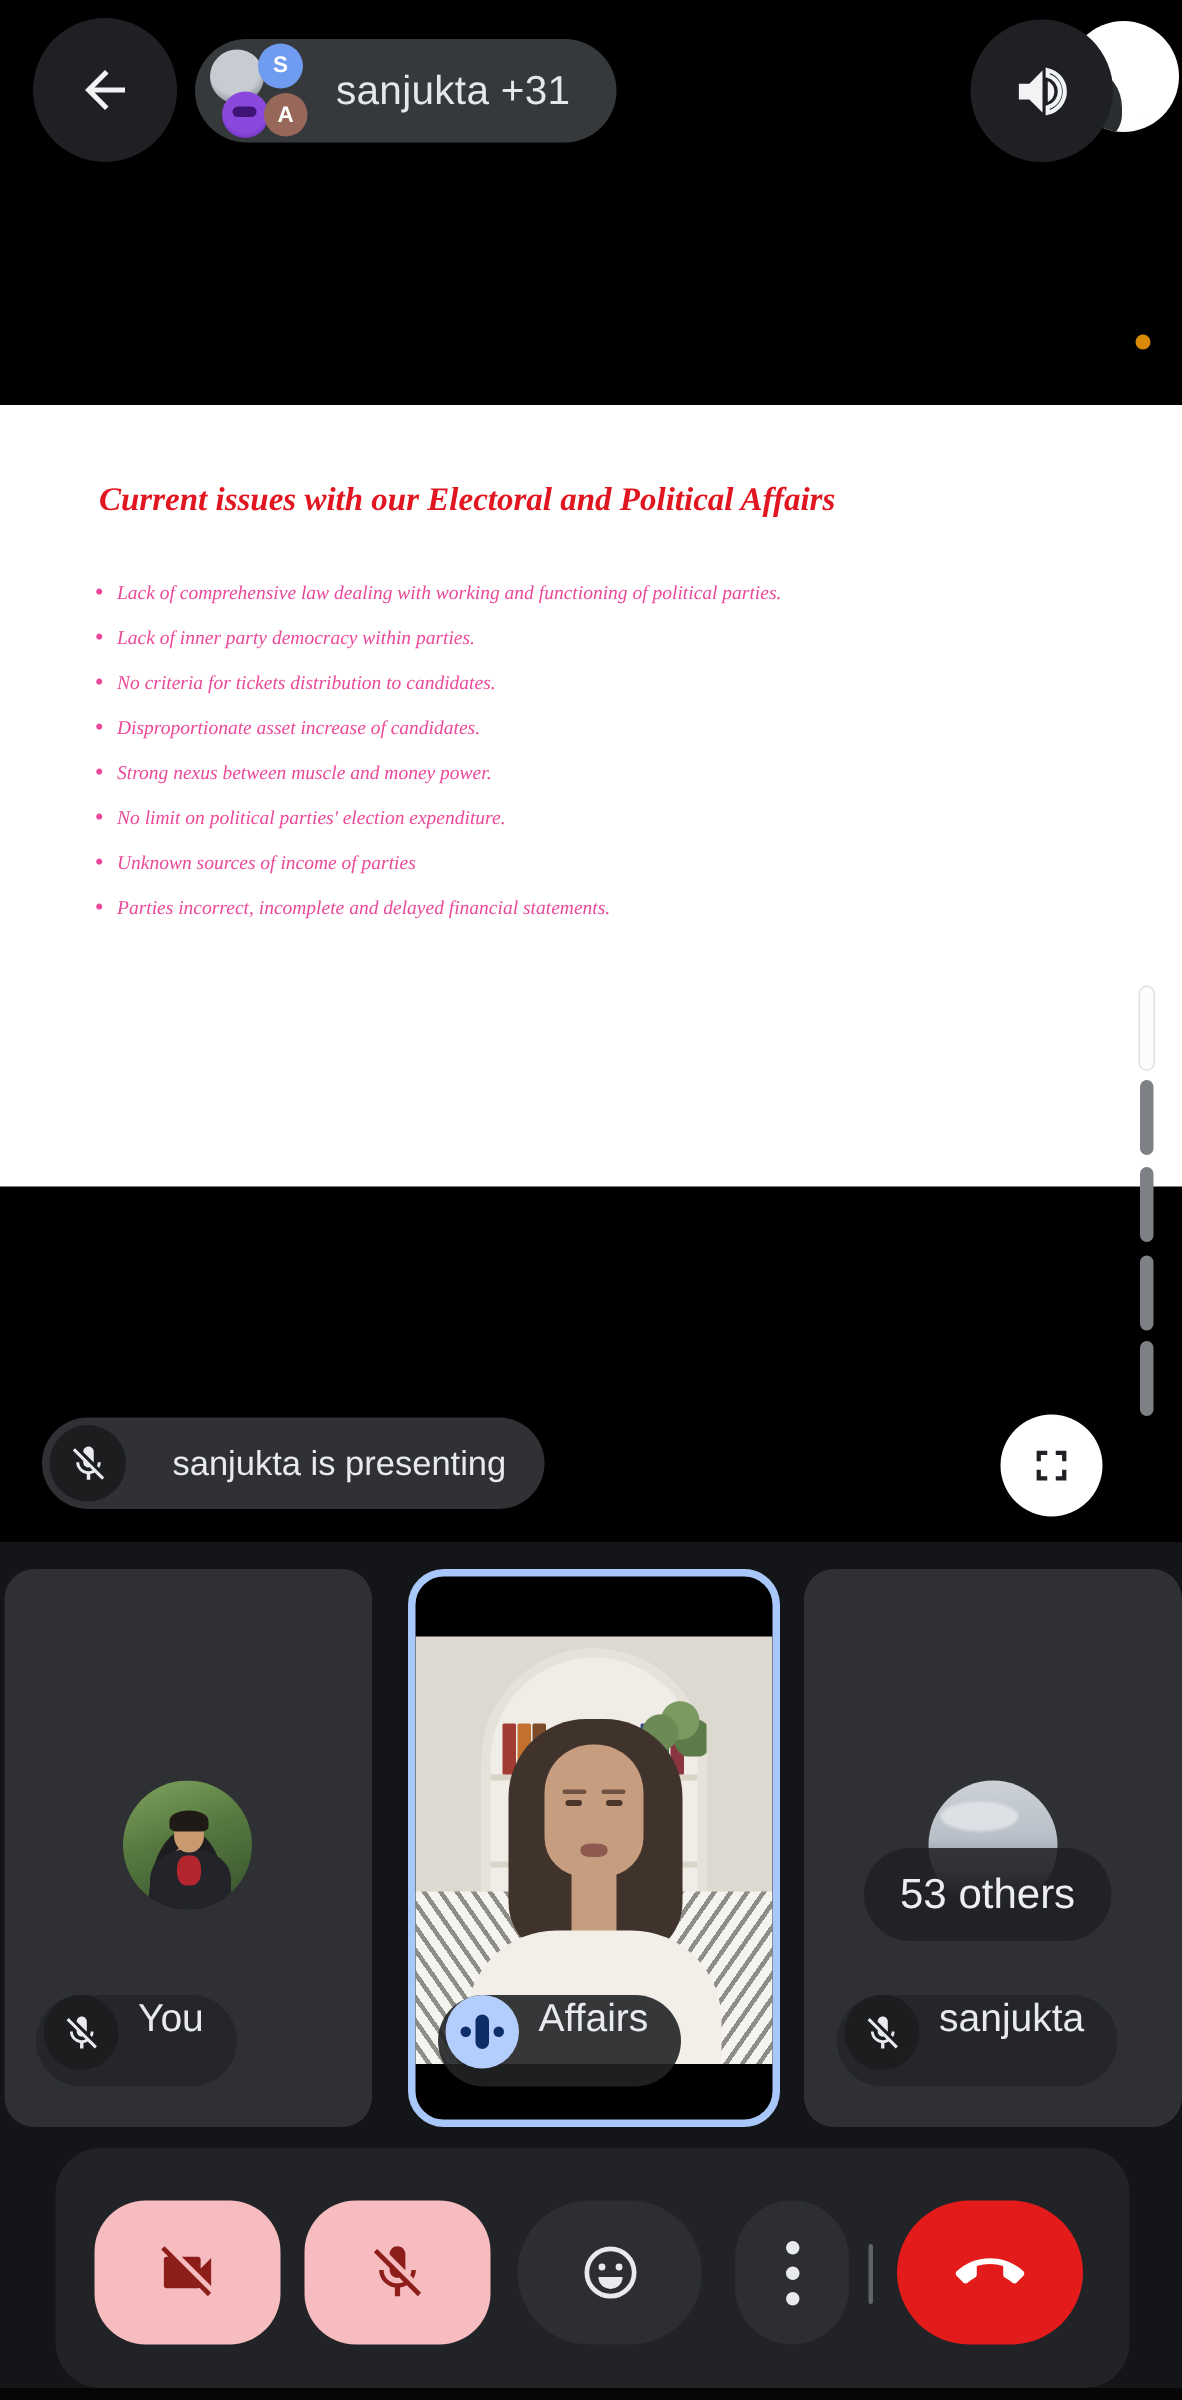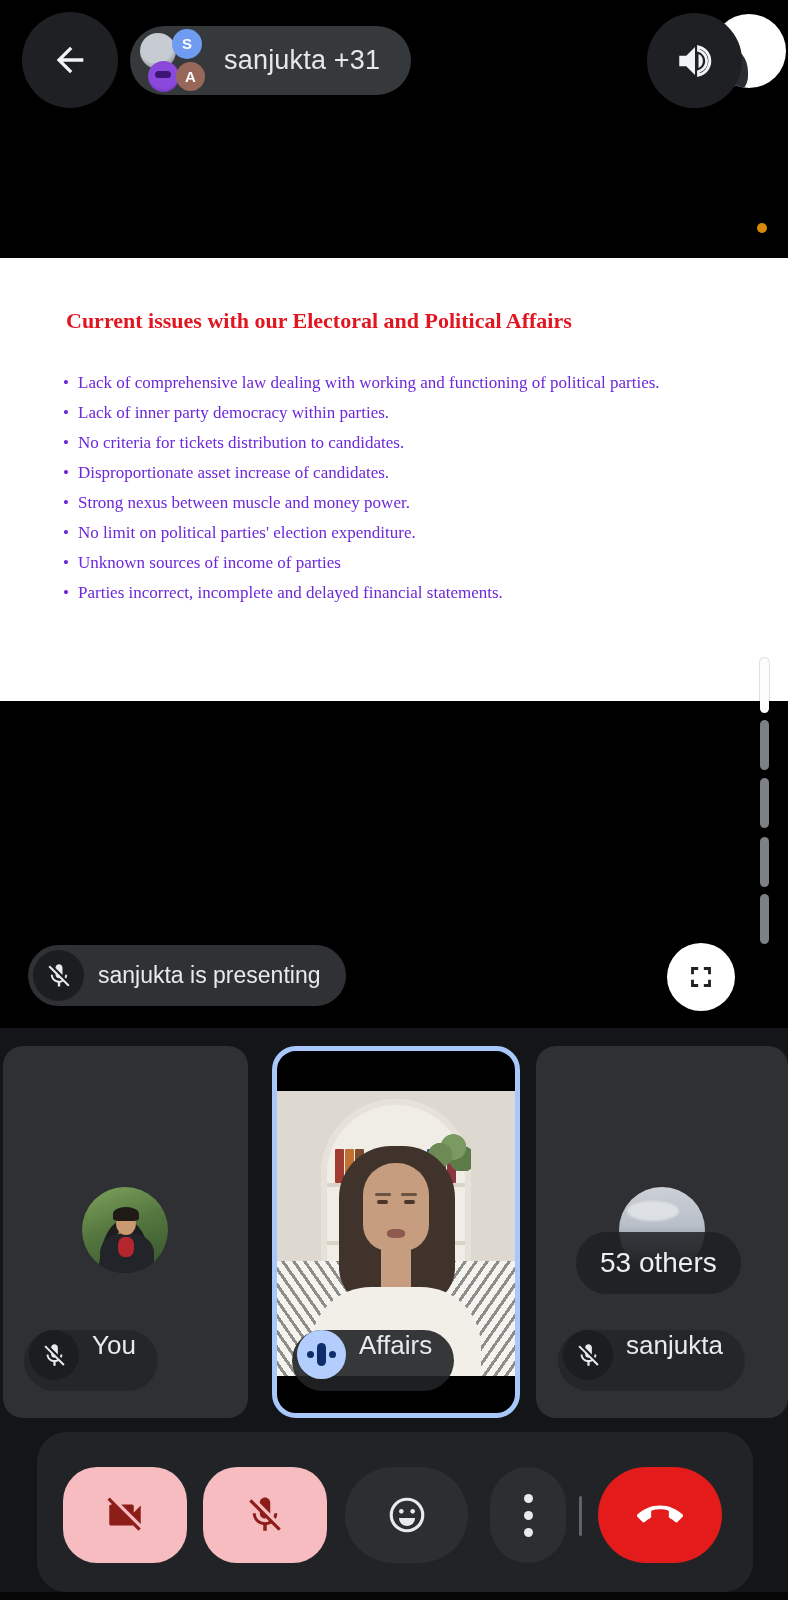--- a/index.html
+++ b/index.html
@@ -32,38 +32,38 @@
     background:radial-gradient(circle at 50% 40%, #8b48dd 60%, #5c22a8 100%); }
   .av-purple:after { content:""; position:absolute; left:7px; top:10px; width:16px; height:7px;
     background:#3e1577; border-radius:4px; }
   .av-a { left:36px; top:34px; width:29px; height:29px; background:#97675a; font-size:14px; }
   .meeting-label { color:#e6e7ea; font-size:27px; margin-left:18px; letter-spacing:.2px; }
   .rec-dot { left:757px; top:223px; width:10px; height:10px; border-radius:50%; background:#d98908; }
 
   
   .presentation { left:0; top:108px; width:788px; height:920px; background:#000;
     border-radius:0 0 18px 18px; overflow:hidden; }
-  .slide { position:absolute; left:0; top:150px; width:788px; height:443px; background:#fff; }
+  .slide { position:absolute; left:0; top:162px; width:788px; height:521px; background:#fff;font-style:italic; }
   .slide-title { position:absolute; left:66px; top:50px; color:#e11621;
     font-family:"Liberation Serif", serif; font-weight:bold; font-size:22px; }
   .slide-bullets { position:absolute; left:63px; top:113px; width:650px; list-style:none;
-    font-family:"Liberation Serif", serif; font-size:17px; color:#6d28d9; }
+    font-family:"Liberation Serif", serif; font-size:13px; color:#ec4899; }
   .slide-bullets li { position:relative; padding-left:15px; line-height:24px; margin-bottom:6px; }
   .slide-bullets li:before { content:"\2022"; position:absolute; left:0; top:0; font-size:17px; }
   .slide-bullets li:first-child { text-align:justify; }
 
   .scroll-thumb { left:760px; top:550px; width:9px; height:55px; border-radius:5px;
     background:#fcfcfc; box-shadow:0 0 0 1px rgba(0,0,0,.12); }
   .scroll-dash { left:760px; width:9px; height:50px; border-radius:5px; background:#7d8084; }
 
   .presenting-pill { left:28px; top:837px; height:61px; border-radius:31px; background:#2f3134;
     display:flex; align-items:center; padding:0 26px 0 5px; }
   .chip-circle { width:51px; height:51px; border-radius:50%; background:#1b1d1f;
     display:flex; align-items:center; justify-content:center; flex:0 0 auto; }
-  .presenting-text { color:#e8eaed; font-size:23px; margin-left:14px; }
+  .presenting-text { color:#e8eaed; font-size:23px; margin-left:31px; }
   .fullscreen-btn { left:667px; top:835px; width:68px; height:68px; border-radius:50%;
     background:#fff; display:flex; align-items:center; justify-content:center; }
 
   
   .tile { border-radius:20px; background:#2e3033; overflow:hidden; }
   .tile-you { left:3px; top:1046px; width:245px; height:372px; }
   .tile-sanjukta { left:536px; top:1046px; width:252px; height:372px; }
   .tile-shivani { left:272px; top:1046px; width:248px; height:372px; border-radius:24px;
     background:#000; border:5px solid #a8c7fa; }
 

